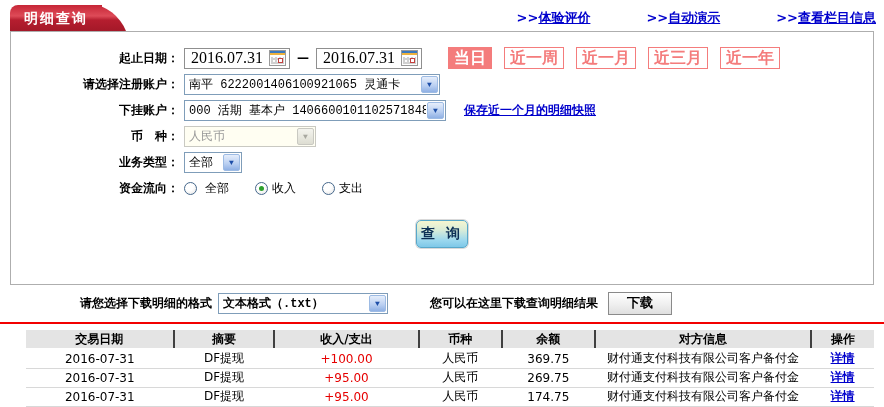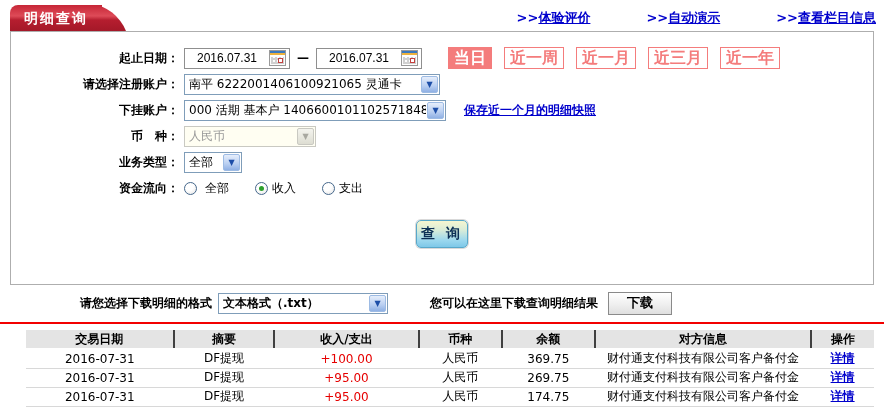--- a/index.html
+++ b/index.html
@@ -47,21 +47,21 @@
     padding-right:5px; white-space:nowrap;
   }
 
   
   .date-box {
     width:106px; height:21px; border:1px solid #8f8f8f; background:#fff;
     display:flex; align-items:center; padding-right:1px;
   }
   .date-box input {
     border:none; outline:none; width:84px; text-align:center;
-    font-family:Liberation Sans, sans-serif; font-size:12px;
+    font-family:Liberation Serif, serif; font-size:16px;
   }
   .cal { position:relative; width:17px; height:16px; border:1px solid #9a9a9a; background:#fdfdfd; flex:none; cursor:pointer; }
   .cal::before { content:""; position:absolute; top:0; left:0; right:0; height:4px;
     background:linear-gradient(180deg,#3a79c0 0 55%,#efb23c 55% 100%); }
   .cal::after { content:""; position:absolute; left:1px; right:1px; top:6px; bottom:1px;
     background-image:repeating-linear-gradient(90deg,#c6c6c6 0 2px,transparent 2px 4px),
                      repeating-linear-gradient(0deg,#c6c6c6 0 2px,transparent 2px 4px); opacity:.8; }
   .cal .dot { position:absolute; right:2px; bottom:2px; width:5px; height:5px;
     background:#fff; border:1px solid #c4403e; z-index:2; }
   .dash { margin:0 7px; font-weight:bold; }
@@ -71,21 +71,21 @@
     height:22px; line-height:20px; padding:0 5px; margin-left:12px;
     border:1px solid #f47c7c; background:#fff; color:#f47c7c;
     font-weight:bold; font-size:16px; white-space:nowrap; cursor:pointer;
   }
   .qbtn.first { margin-left:26px; }
   .qbtn.active { background:#f47c7c; color:#fff; }
 
   
   .fake-select {
     height:21px; border:1px solid #7f9db9; background:#fff;
-    display:flex; align-items:center; padding-left:4px; cursor:pointer;
+    display:flex; align-items:center; padding-left:4px; cursor:pointer;font-family:Liberation Mono, monospace;
   }
   .fake-select .val { flex:1; white-space:nowrap; overflow:hidden; }
   .fake-select .arrow {
     width:17px; height:17px; margin:1px; flex:none; border-radius:2px;
     border:1px solid #9dbbe4; background:linear-gradient(180deg,#e6eefb 0%,#b8cef1 60%,#8fb0e4 100%);
     color:#1d4ea8; font-size:8px; display:flex; align-items:center; justify-content:center;
   }
   .sel-register { width:256px; }
   .sel-sub { width:262px; }
   .sel-currency { width:132px; background:#fffef2; border-color:#c9c9c2; color:#9a9a9a; cursor:default; }

